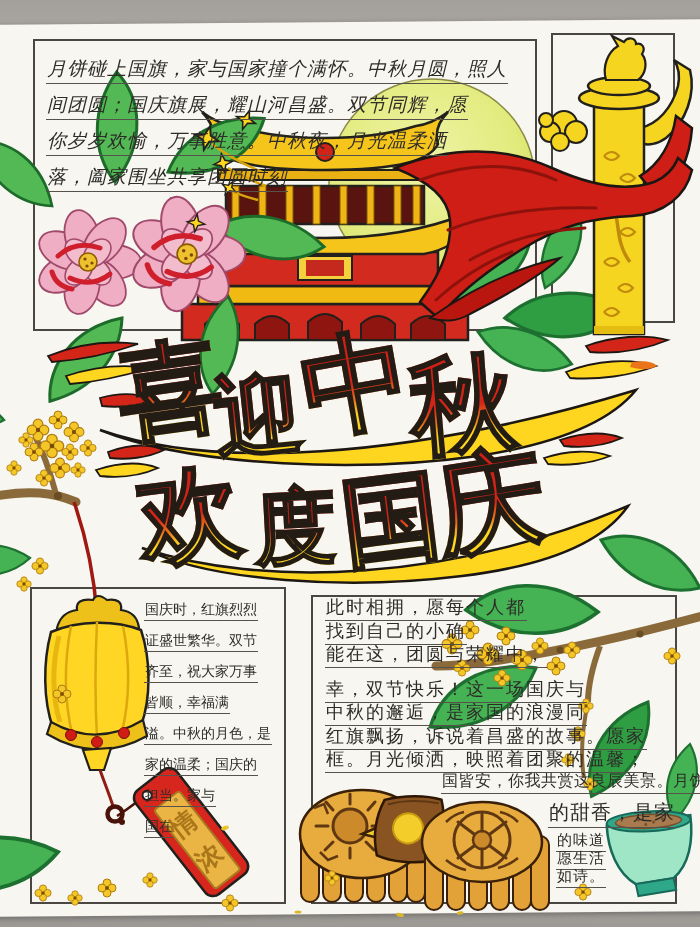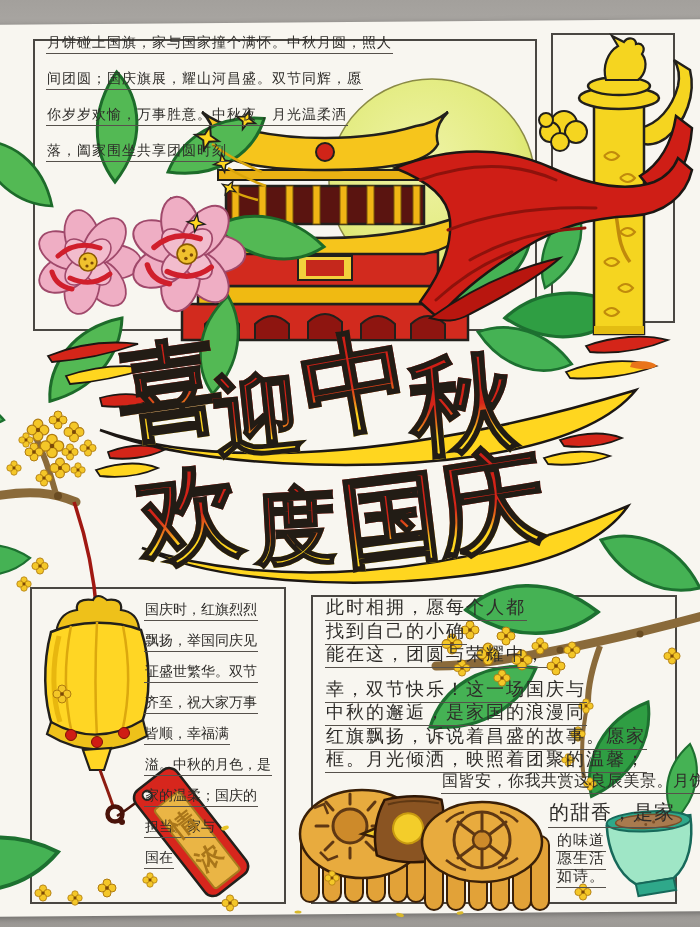--- a/index.html
+++ b/index.html
@@ -7,21 +7,21 @@
          background:linear-gradient(180deg,#a3a09c 0%,#aba8a4 4%,#b2afab 96%,#9c9995 100%);
          font-family:"DejaVu Sans",sans-serif;}
   .paper{position:absolute;left:-12px;right:-12px;top:22px;bottom:13px;
          background:#f8f6f0;transform:rotate(-0.45deg);
          box-shadow:0 2px 6px rgba(0,0,0,.35);}
   svg.art{position:absolute;left:0;top:0;width:700px;height:927px;}
   
   .hw{position:absolute;color:#2e2c29;}
   .hw .ln{white-space:nowrap;}
   .hw .ln span{display:inline-block;border-bottom:1.5px solid #56514b;padding:0 1px 1px 1px;}
-  .intro{left:46px;top:34px;font-size:14px;letter-spacing:1px;}
+  .intro{left:46px;top:56px;font-size:19px;letter-spacing:1px;font-style:italic;}
   .intro .ln{height:36px;}
   .leftbox{left:144px;top:601px;width:138px;font-size:14px;text-align:left;}
   .leftbox .ln{height:31px;}
   .rightbox{left:325px;top:595px;font-size:18px;letter-spacing:2px;}
   .rightbox .ln{height:23.5px;}
   .rightbox .ln:nth-child(4){margin-top:11px;}
   .rightbox .ln:nth-child(8){margin-left:116px;font-size:16px;letter-spacing:.5px;}
   .offsetln{left:548px;top:799px;font-size:20px;letter-spacing:1px;}
   .colln{left:556px;top:831px;font-size:15px;letter-spacing:1px;}
   .colln .ln{height:18px;text-align:right;}
@@ -427,21 +427,20 @@
 
   <div>
     <span class="tch" style="left:138px;top:462px;font-size:104px;transform:rotate(-7deg)">欢</span>
     <span class="tch" style="left:254px;top:486px;font-size:82px;transform:rotate(-3deg)">度</span>
     <span class="tch" style="left:342px;top:470px;font-size:98px;transform:rotate(-7deg)">国</span>
     <span class="tch" style="left:436px;top:448px;font-size:108px;transform:rotate(-9deg)">庆</span>
   </div>
 
   <div class="hw leftbox">
     <div class="ln"><span>国庆时，红旗烈烈</span></div>
-    <div class="ln"><span>飘扬，举国同庆见</span></div>
     <div class="ln"><span>证盛世繁华。双节</span></div>
     <div class="ln"><span>齐至，祝大家万事</span></div>
     <div class="ln"><span>皆顺，幸福满</span></div>
     <div class="ln"><span>溢。中秋的月色，是</span></div>
     <div class="ln"><span>家的温柔；国庆的</span></div>
     <div class="ln"><span>担当。家与</span></div>
     <div class="ln"><span>国在</span></div>
   </div>
 
   <div class="hw rightbox">

